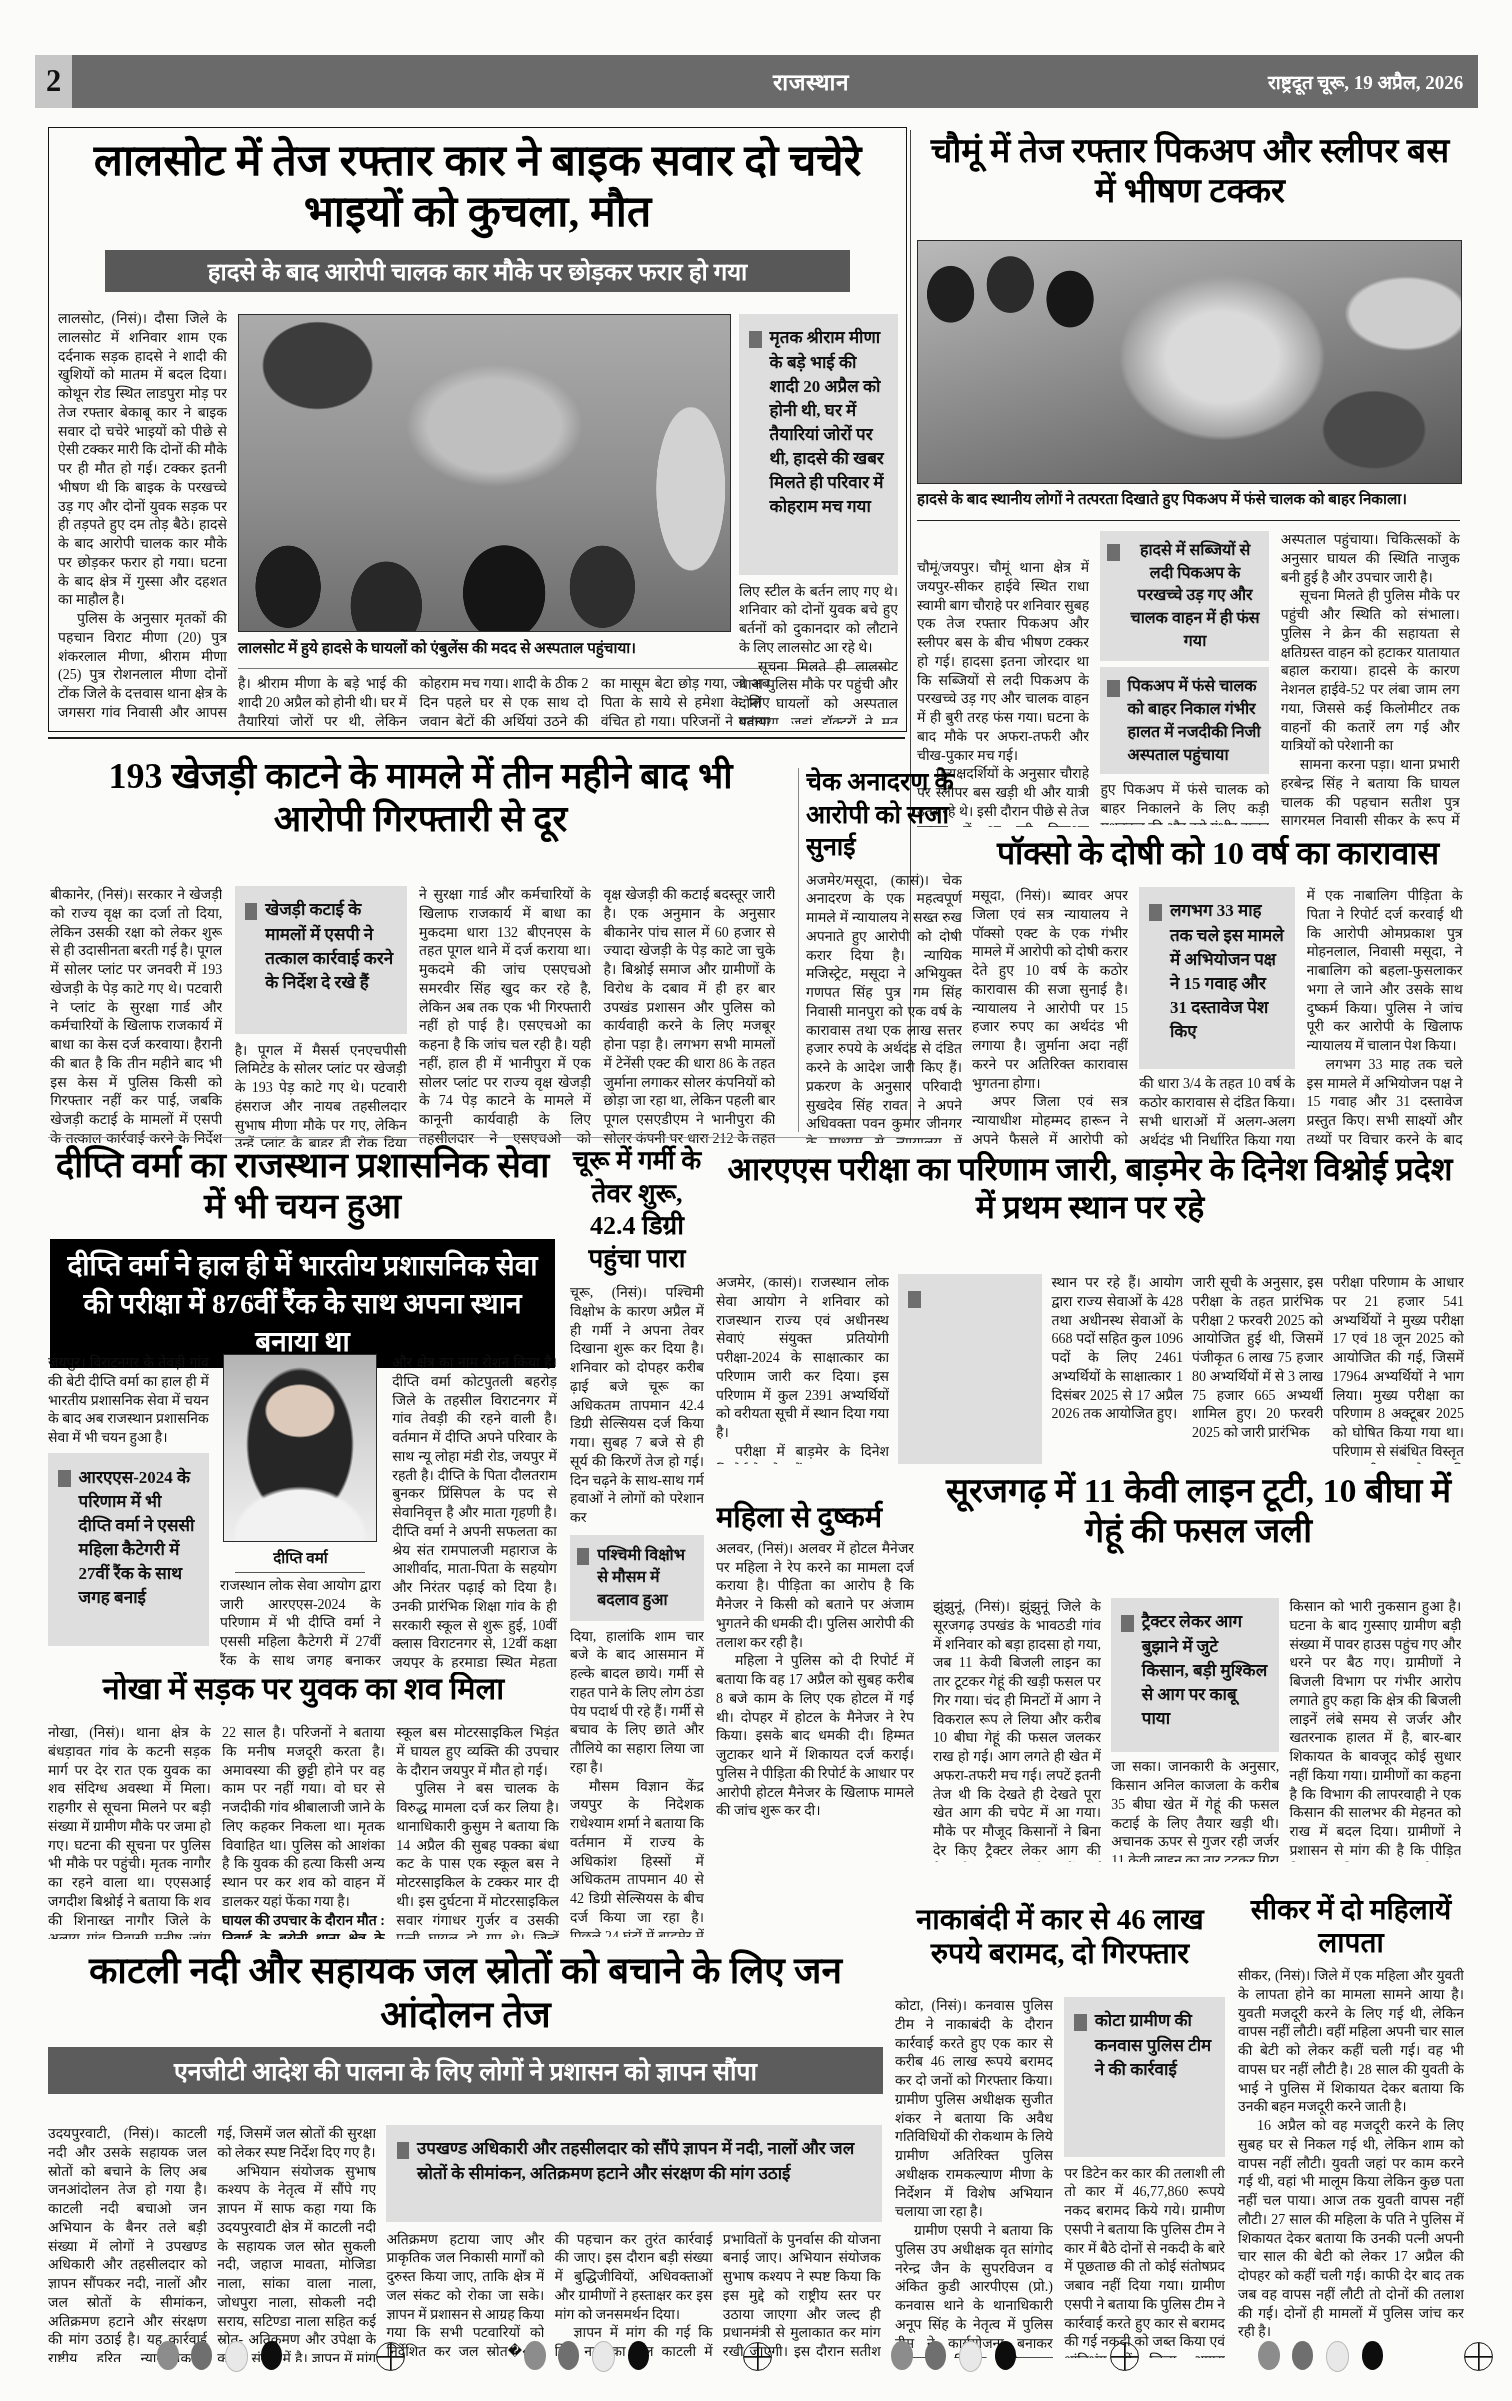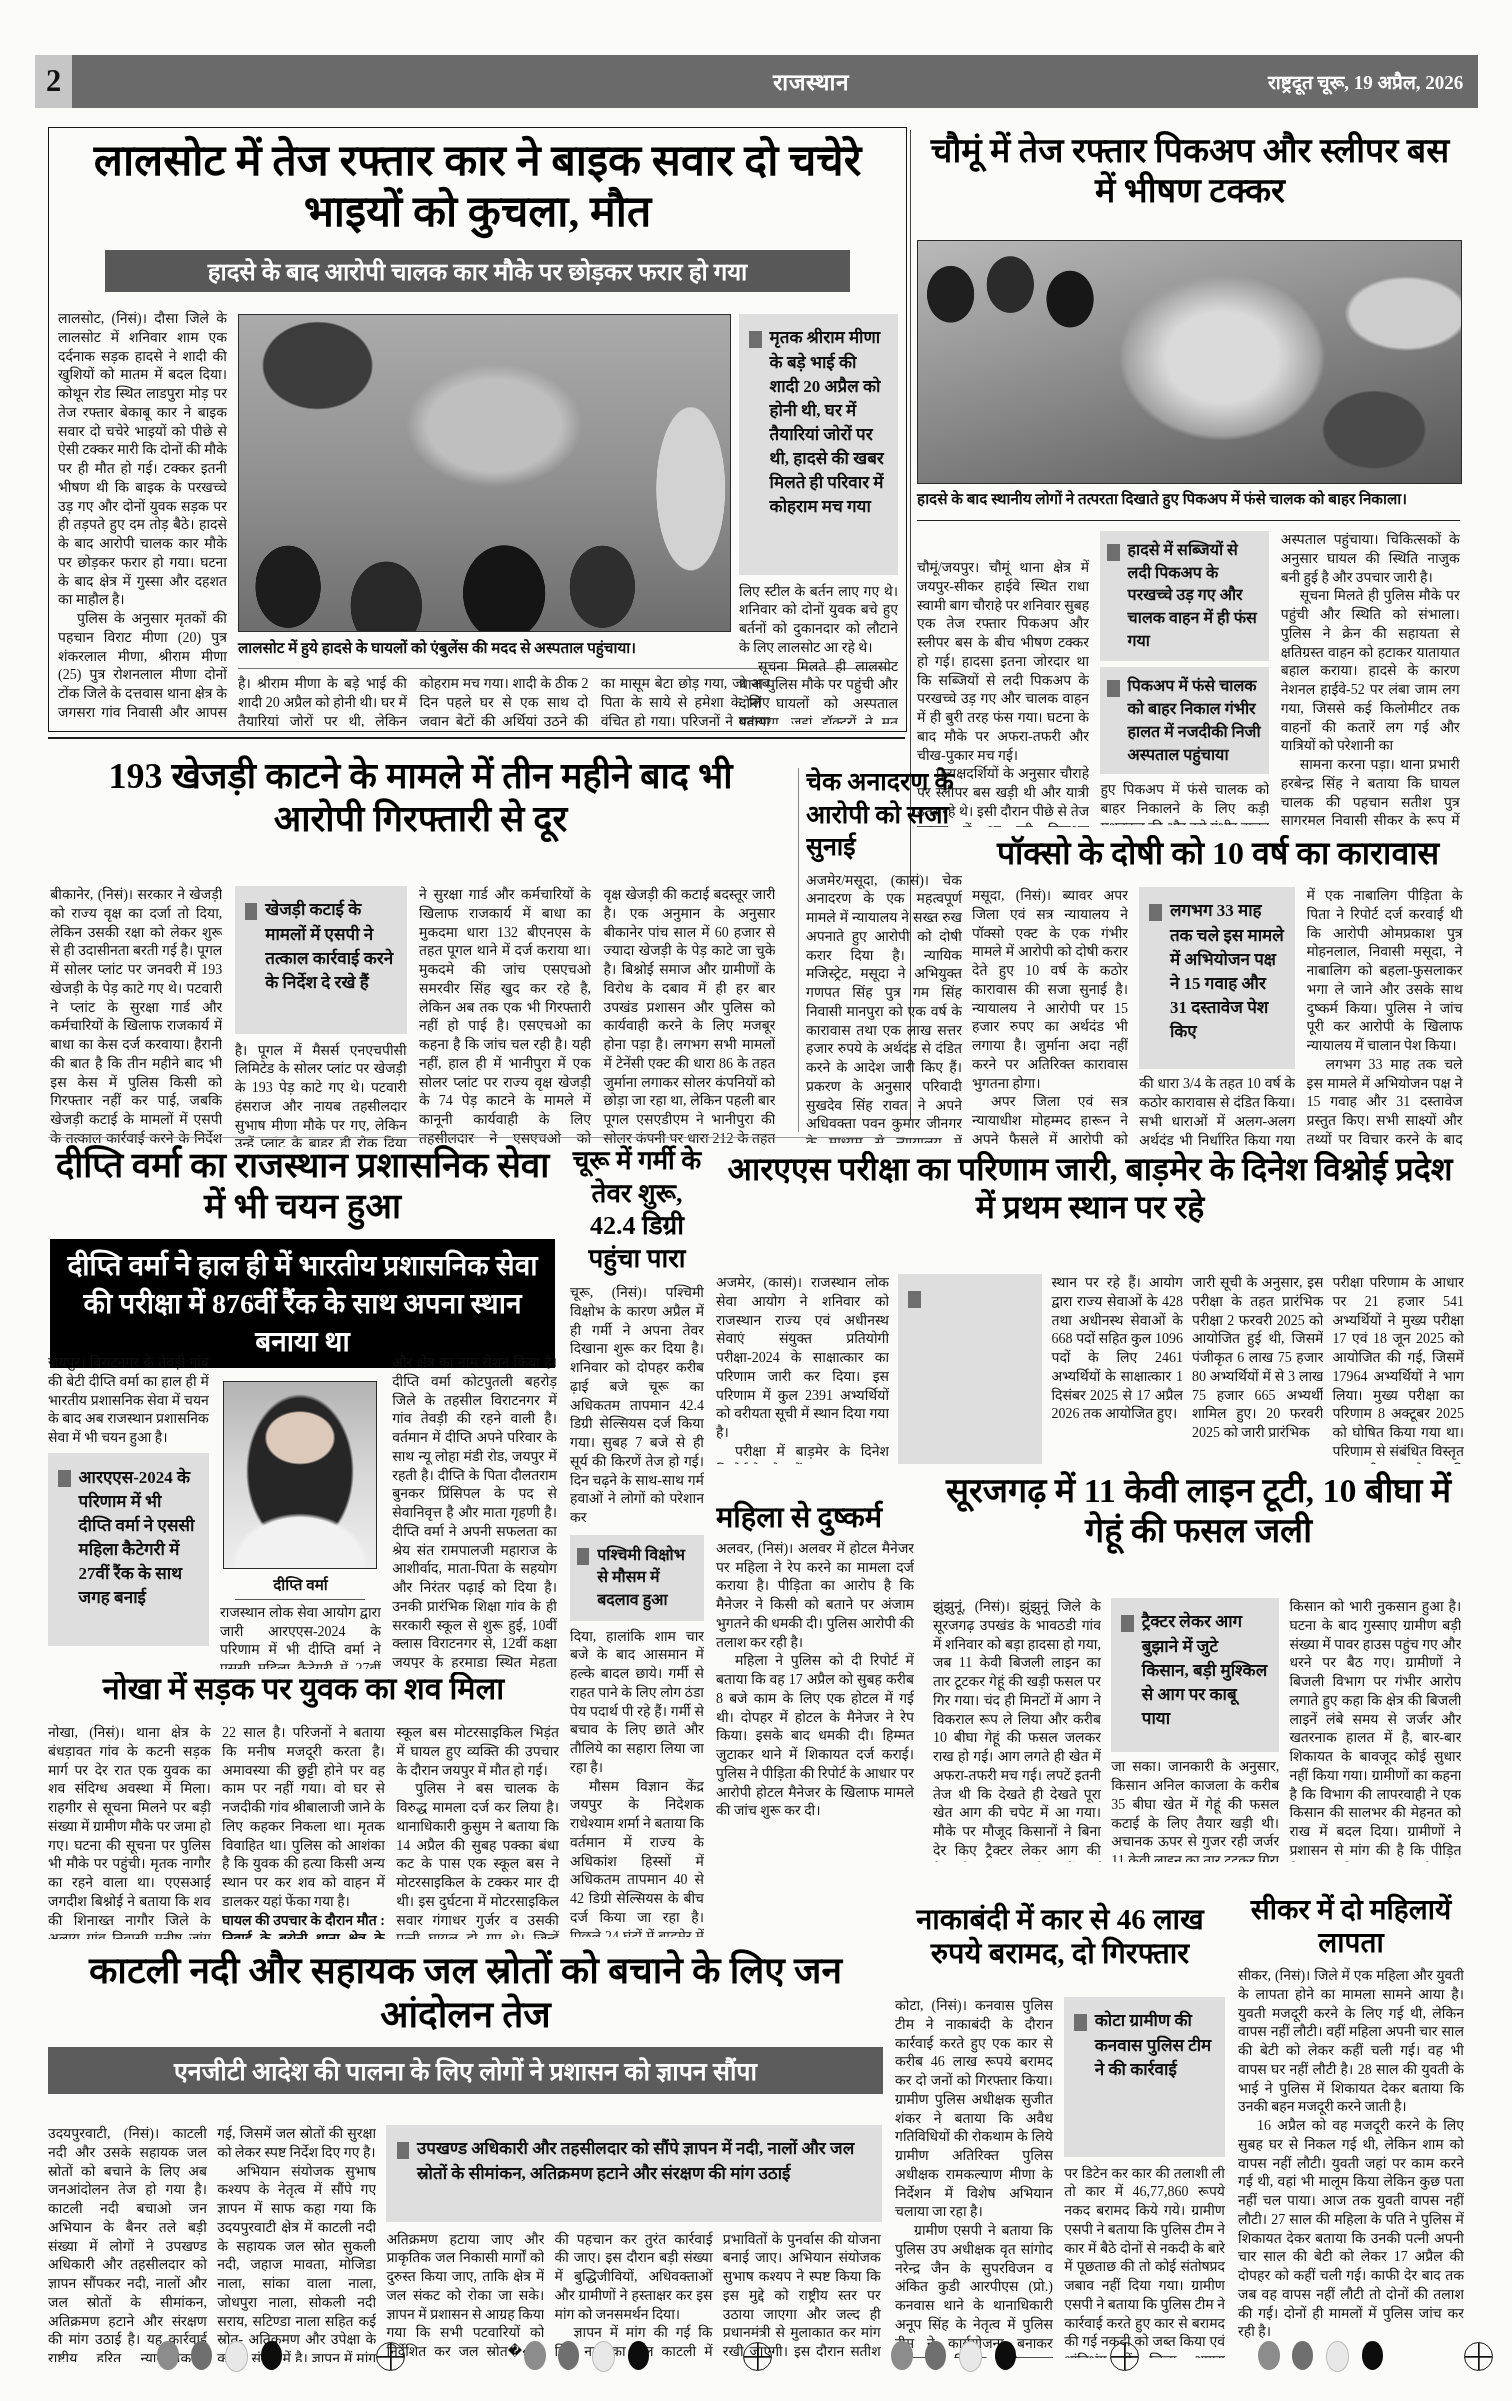--- a/index.html
+++ b/index.html
@@ -111,21 +111,21 @@
     <p class="cap" style="position:absolute;left:1.1px;top:360px;width:543px;">हादसे के बाद स्थानीय लोगों ने तत्परता दिखाते हुए पिकअप में फंसे चालक को बाहर निकाला।</p>
     <div style="position:absolute;left:1.1px;top:391px;width:543px;height:1.1px;background:#222;"></div>
     <div class="cols" style="position:absolute;left:1.1px;top:402px;width:543px;gap:11.3px;">
       <div class="c" style="width:172px;height:294px;margin-top:28px;">
         <p class="bp">चौमूं/जयपुर। चौमूं थाना क्षेत्र में जयपुर-सीकर हाईवे स्थित राधा स्वामी बाग चौराहे पर शनिवार सुबह एक तेज रफ्तार पिकअप और स्लीपर बस के बीच भीषण टक्कर हो गई। हादसा इतना जोरदार था कि सब्जियों से लदी पिकअप के परखच्चे उड़ गए और चालक वाहन में ही बुरी तरह फंस गया। घटना के बाद मौके पर अफरा-तफरी और चीख-पुकार मच गई।</p>
         <p class="bp ind">प्रत्यक्षदर्शियों के अनुसार चौराहे पर स्लीपर बस खड़ी थी और यात्री उतर रहे थे। इसी दौरान पीछे से तेज रफ्तार में आ रही पिकअप अनियंत्रित होकर बस में जा घुसी। टक्कर की आवाज से आसपास के लोग सहम उठे। हादसे के बाद स्थानीय लोगों ने तत्परता दिखाते</p>
       </div>
       <div class="c" style="width:169px;height:294px;">
         <div class="q" style="padding:8px 6.8px;">
           <span class="qb"></span>
-          <p class="qt" style="font-size:16px;">हादसे में सब्जियों से लदी पिकअप के परखच्चे उड़ गए और चालक वाहन में ही फंस गया</p>
+          <p class="qt" style="font-size:16px;text-align:center;">हादसे में सब्जियों से लदी पिकअप के परखच्चे उड़ गए और चालक वाहन में ही फंस गया</p>
         </div>
         <div class="q" style="padding:8px 6.8px;margin-top:6.8px;">
           <span class="qb"></span>
           <p class="qt" style="font-size:16px;">पिकअप में फंसे चालक को बाहर निकाल गंभीर हालत में नजदीकी निजी अस्पताल पहुंचाया</p>
         </div>
         <p class="bp" style="margin-top:6.8px;">हुए पिकअप में फंसे चालक को बाहर निकालने के लिए कड़ी मशक्कत की और उसे गंभीर हालत में नजदीकी निजी</p>
       </div>
       <div class="c" style="width:179px;height:294px;">
         <p class="bp">अस्पताल पहुंचाया। चिकित्सकों के अनुसार घायल की स्थिति नाजुक बनी हुई है और उपचार जारी है।</p>
         <p class="bp ind">सूचना मिलते ही पुलिस मौके पर पहुंची और स्थिति को संभाला। पुलिस ने क्रेन की सहायता से क्षतिग्रस्त वाहन को हटाकर यातायात बहाल कराया। हादसे के कारण नेशनल हाईवे-52 पर लंबा जाम लग गया, जिससे कई किलोमीटर तक वाहनों की कतारें लग गई और यात्रियों को परेशानी का</p>
@@ -197,21 +197,21 @@
     <div class="sub" style="margin:11.3px 2.3px 0;font-size:28px;line-height:1.35;padding:8px 10.2px;background:#000000;">दीप्ति वर्मा ने हाल ही में भारतीय प्रशासनिक सेवा की परीक्षा में 876वीं रैंक के साथ अपना स्थान बनाया था</div>
     <div class="cols" style="position:absolute;left:0;top:210px;width:509px;gap:11.3px;">
       <div class="c" style="width:161px;height:314px;">
         <p class="bp">जयपुर। विराटनगर के तेवड़ी गांव की बेटी दीप्ति वर्मा का हाल ही में भारतीय प्रशासनिक सेवा में चयन के बाद अब राजस्थान प्रशासनिक सेवा में भी चयन हुआ है।</p>
         <div class="q" style="margin-top:5.6px;min-height:169px;">
           <span class="qb"></span>
           <p class="qt">आरएएस-2024 के परिणाम में भी दीप्ति वर्मा ने एससी महिला कैटेगरी में 27वीं रैंक के साथ जगह बनाई</p>
         </div>
 
       </div>
-      <div class="c" style="width:161px;height:314px;margin-top:27px;">
+      <div class="c" style="width:161px;height:314px;">
         <div class="photo photo-d" style="width:152px;height:186px;margin:0 auto;"></div>
         <p class="cap" style="text-align:center;margin-top:5.6px;">दीप्ति वर्मा</p>
         <div style="width:130px;height:0.6px;background:#555;margin:4.5px auto;"></div>
         <p class="bp">राजस्थान लोक सेवा आयोग द्वारा जारी आरएएस-2024 के परिणाम में भी दीप्ति वर्मा ने एससी महिला कैटेगरी में 27वीं रैंक के साथ जगह बनाकर परिवार</p>
       </div>
       <div class="c" style="width:165px;height:314px;">
         <p class="bp">और क्षेत्र का नाम रोशन किया है। दीप्ति वर्मा कोटपुतली बहरोड़ जिले के तहसील विराटनगर में गांव तेवड़ी की रहने वाली है। वर्तमान में दीप्ति अपने परिवार के साथ न्यू लोहा मंडी रोड, जयपुर में रहती है। दीप्ति के पिता दौलतराम बुनकर प्रिंसिपल के पद से सेवानिवृत्त है और माता गृहणी है। दीप्ति वर्मा ने अपनी सफलता का श्रेय संत रामपालजी महाराज के आशीर्वाद, माता-पिता के सहयोग और निरंतर पढ़ाई को दिया है। उनकी प्रारंभिक शिक्षा गांव के ही सरकारी स्कूल से शुरू हुई, 10वीं क्लास विराटनगर से, 12वीं कक्षा जयपुर के हरमाड़ा स्थित मेहता स्कूल से और ग्रेजुएशन जयपुर के महारानी कॉलेज से उत्तीर्ण हुई है।</p>
       </div>
     </div>
   </div>

